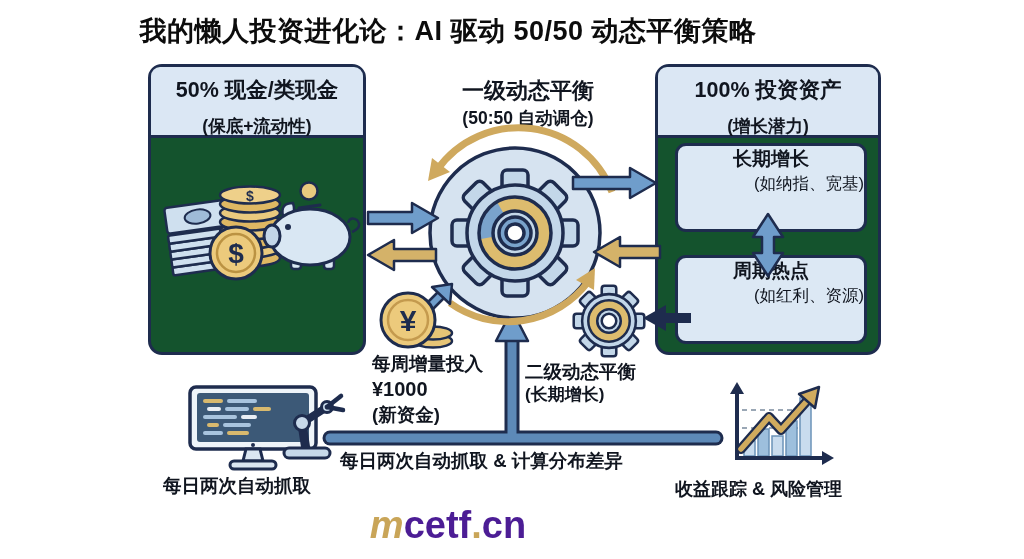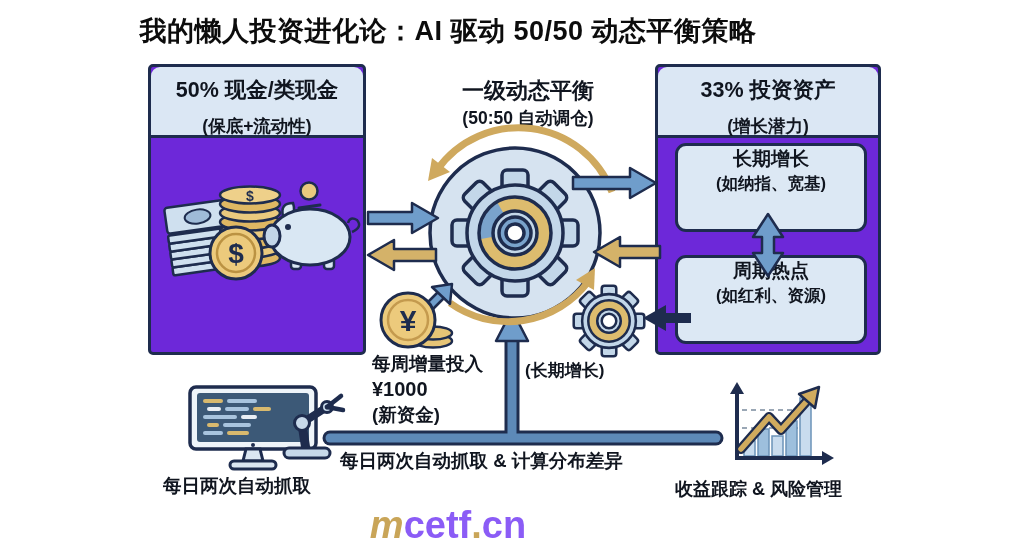--- a/index.html
+++ b/index.html
@@ -1,60 +1,60 @@
 <!DOCTYPE html>
 <html><head>
 <meta charset="utf-8">
 <style>
   html,body{margin:0;padding:0;background:#ffffff;}
   body{font-family:"Liberation Sans","DejaVu Sans",sans-serif;color:#10151f;}
   .stage{position:relative;width:896px;height:559px;background:#ffffff;overflow:hidden;}
   .abs{position:absolute;}
   .title{left:0;right:0;top:13px;text-align:center;font-size:27px;font-weight:700;color:#0c0c0c;letter-spacing:.5px;}
-  .panel{border:3.5px solid #1e2c4e;border-radius:5px;background:#6d28d9;box-sizing:border-box;z-index:1;}
+  .panel{border:3.5px solid #1e2c4e;border-radius:14px;background:#14532d;box-sizing:border-box;z-index:1;}
   .panel-header{background:#dbe7f4;border-bottom:3px solid #1e2c4e;border-radius:9px 9px 0 0;
     text-align:center;padding-top:8px;box-sizing:border-box;height:71px;}
   .panel-header .l1{font-size:21.5px;font-weight:700;}
   .panel-header .l2{font-size:17.5px;font-weight:700;margin-top:10px;}
   .inner-box{position:absolute;left:17px;width:192px;height:89px;background:#dce8f4;border:3px solid #1e2c4e;
     border-radius:11px;box-sizing:border-box;text-align:center;}
   .inner-box .l1{font-size:19px;font-weight:700;}
-  .inner-box .l2{font-size:16.5px;font-weight:700;margin-top:1px;}
+  .inner-box .l2{font-size:16.5px;font-weight:400;margin-top:1px;text-align:right;}
   .center-label{left:413px;top:76px;width:230px;text-align:center;z-index:2;}
   .center-label .l1{font-size:22px;font-weight:700;}
   .center-label .l2{font-size:17.5px;font-weight:700;}
   .caption{position:absolute;text-align:left;font-weight:700;z-index:6;line-height:1.32;}
   .caption.weekly{left:372px;top:352px;width:160px;font-size:18.5px;}
   .caption.secondary{left:525px;top:360px;width:170px;font-size:18.5px;}
   .caption.automation{left:163px;top:474px;width:180px;font-size:18.5px;}
   .caption.daily{left:340px;top:449px;width:350px;font-size:18.5px;}
   .caption.tracking{left:675px;top:478px;width:190px;font-size:18px;}
   .logo{left:0;right:0;top:504px;text-align:center;font-size:38px;font-weight:700;z-index:6;}
   .logo .gold{color:#c9a558;font-style:italic;}
-  .logo .navy{color:#8b5cf6;}
+  .logo .navy{color:#4c1d95;}
   svg.overlay{position:absolute;left:0;top:0;z-index:5;pointer-events:none;
     font-family:"Liberation Sans","DejaVu Sans",sans-serif;}
 </style>
 </head>
 <body>
 
 <div class="stage">
 
   <div class="abs title">我的懒人投资进化论：AI 驱动 50/50 动态平衡策略</div>
 
   <div class="abs panel" style="left:148px;top:64px;width:218px;height:291px;">
     <div class="panel-header">
       <div class="l1">50% 现金/类现金</div>
       <div class="l2">(保底+流动性)</div>
     </div>
   </div>
 
   <div class="abs panel" style="left:655px;top:64px;width:226px;height:291px;">
     <div class="panel-header">
-      <div class="l1">33% 投资资产</div>
+      <div class="l1">100% 投资资产</div>
       <div class="l2">(增长潜力)</div>
     </div>
     <div class="inner-box" style="top:76px;">
       <div class="l1">长期增长</div>
       <div class="l2">(如纳指、宽基)</div>
     </div>
     <div class="inner-box" style="top:188px;">
       <div class="l1">周期热点</div>
       <div class="l2">(如红利、资源)</div>
     </div>
@@ -64,20 +64,21 @@
     <div class="l1">一级动态平衡</div>
     <div class="l2">(50:50 自动调仓)</div>
   </div>
 
   <div class="caption weekly">
     <div>每周增量投入</div>
     <div style="font-size:20px;">¥1000</div>
     <div>(新资金)</div>
   </div>
   <div class="caption secondary">
+    <div>二级动态平衡</div>
     <div style="font-size:17px;">(长期增长)</div>
   </div>
   <div class="caption automation">
     <div>每日两次自动抓取</div>
   </div>
   <div class="caption daily">每日两次自动抓取 &amp; 计算分布差异</div>
   <div class="caption tracking">收益跟踪 &amp; 风险管理</div>
 
   <div class="abs logo"><span class="gold">m</span><span class="navy">cetf</span><span class="gold" style="font-style:normal;">.</span><span class="navy">cn</span></div>
 

